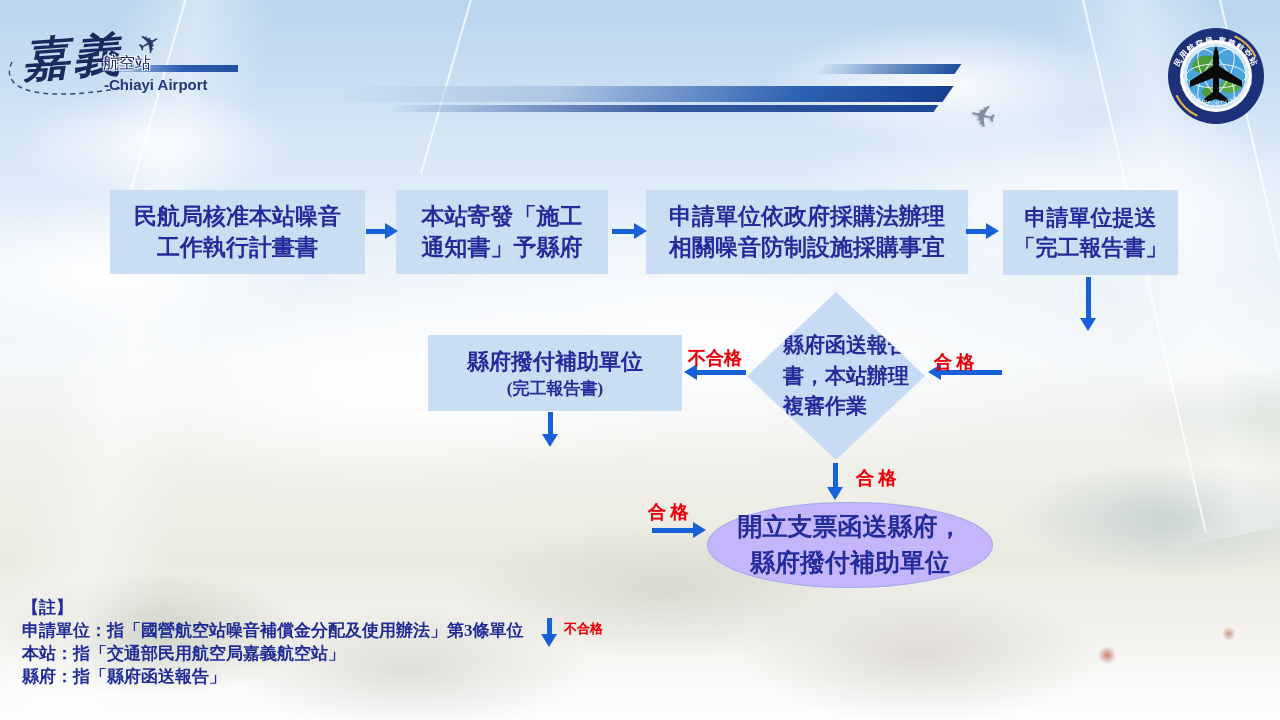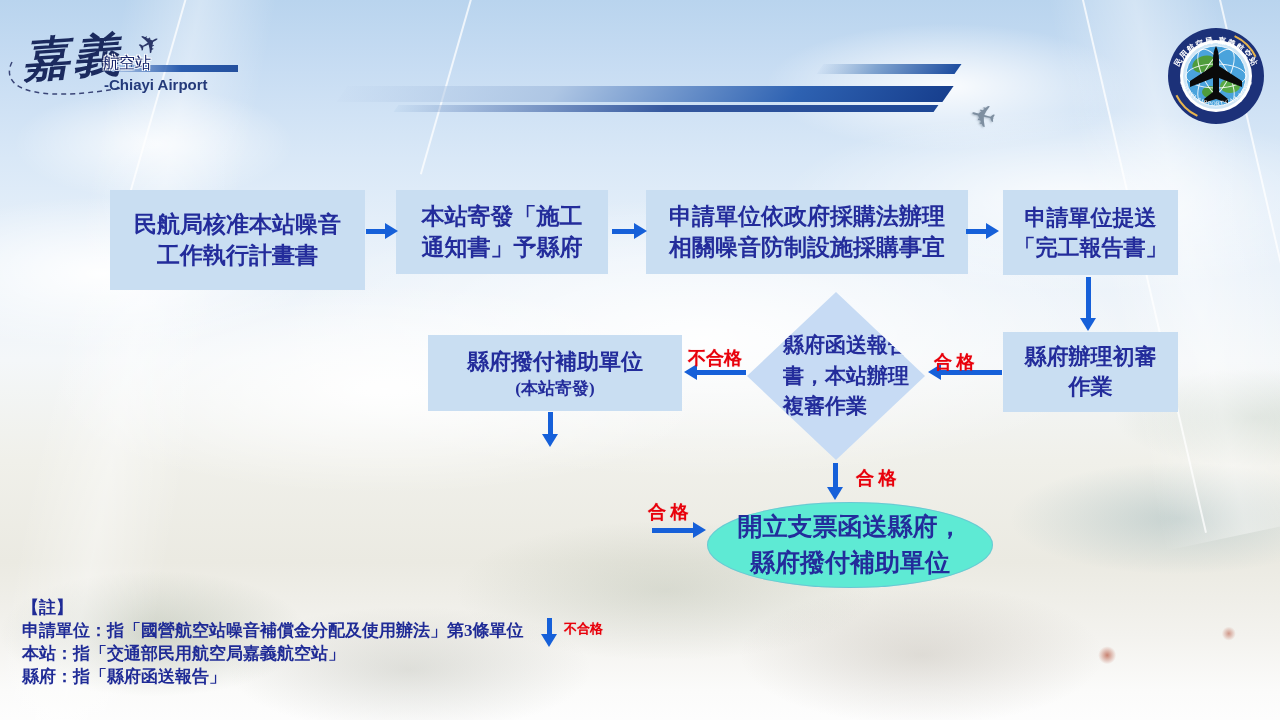--- a/index.html
+++ b/index.html
@@ -48,21 +48,21 @@
   .title{left:236px;top:50px;font-size:30px;font-weight:bold;color:#253a9a;letter-spacing:1.5px;
          text-shadow:1px 2px 2px rgba(28,48,110,.45),0 0 1px #1c2f7a;white-space:nowrap;}
   .photo-plane{left:970px;top:98px;font-size:31px;color:#7d8ea0;
                transform:scaleX(-1) rotate(-14deg);text-shadow:1px 1px 2px rgba(90,110,130,.4);}
   
   .node{position:absolute;display:flex;align-items:center;justify-content:center;
         color:#232c9b;font-weight:bold;text-align:center;}
   .node>span{white-space:pre-line;}
   .box{background:#c9def2;}
   .diamond{background:#c7dbf4;clip-path:polygon(50% 0,100% 50%,50% 100%,0 50%);}
-  .ellipse{background:#5eead4;border-radius:50%;box-shadow:inset 0 0 0 1px rgba(120,160,210,.45);}
+  .ellipse{background:#c4b5fd;border-radius:50%;box-shadow:inset 0 0 0 1px rgba(120,160,210,.45);}
   
   .shaft{position:absolute;background:#1660d9;}
   .ah{position:absolute;width:0;height:0;}
   .ah.r{border-left:13px solid #1660d9;border-top:8px solid transparent;border-bottom:8px solid transparent;}
   .ah.l{border-right:13px solid #1660d9;border-top:8px solid transparent;border-bottom:8px solid transparent;}
   .ah.d{border-top:13px solid #1660d9;border-left:8px solid transparent;border-right:8px solid transparent;}
   .rlabel{position:absolute;color:#e8000b;font-weight:bold;font-size:18px;white-space:nowrap;
           text-shadow:0 0 1px rgba(232,0,11,.4);}
   
   .notes{left:22px;top:596px;width:600px;color:#1f2b96;font-weight:bold;font-size:17px;line-height:23px;}
@@ -117,49 +117,45 @@
       <path id="arcBot" d="M 12 52 A 40 40 0 0 0 88 52"></path>
     </defs>
     <text fill="#ffffff" font-size="8" font-weight="bold" letter-spacing="1">
       <textPath href="#arcTop" startOffset="50%" text-anchor="middle">民用航空局-嘉義航空站</textPath>
     </text>
     <text fill="#ffffff" font-size="6" letter-spacing="0.5">
       <textPath href="#arcBot" startOffset="50%" text-anchor="middle">CHIAYI AIRPORT.CAA.MOTC</textPath>
     </text>
   </svg>
 
-  <div class="node box" style="left:110px;top:190px;width:255px;height:100px;font-size:23px;">
+  <div class="node box" style="left:110px;top:190px;width:255px;height:84px;font-size:23px;">
     <span>民航局核准本站噪音
 工作執行計畫書</span>
     </div>
   <div class="node box" style="left:396px;top:190px;width:212px;height:84px;font-size:23px;">
     <span>本站寄發「施工
 通知書」予縣府</span>
     </div>
   <div class="node box" style="left:646px;top:190px;width:322px;height:84px;font-size:23px;">
     <span>申請單位依政府採購法辦理
 相關噪音防制設施採購事宜</span>
     </div>
   <div class="node box" style="left:1003px;top:190px;width:175px;height:85px;font-size:22px;">
     <span>申請單位提送
 「完工報告書」</span>
     </div>
 
-  <div class="node box" style="left:1003px;top:332px;width:175px;height:80px;font-size:22px;">
-    <span>縣府辦理初審
-作業</span>
-    </div>
   <div class="node diamond" style="left:747px;top:292px;width:178px;height:168px;font-size:21px;line-height:1.45;">
     <span style="text-align:left;margin-left:20px;">縣府函送報告
 書，本站辦理
 複審作業</span>
     </div>
   <div class="node box" style="left:428px;top:335px;width:254px;height:76px;font-size:22px;flex-direction:column;">
     <span>縣府撥付補助單位</span>
-    <span style="font-size:17px;">(本站寄發)</span>
+    <span style="font-size:17px;">(完工報告書)</span>
     </div>
 
   <div class="node ellipse" style="left:707px;top:502px;width:286px;height:86px;font-size:25px;line-height:1.45;">
     <span>開立支票函送縣府，
 縣府撥付補助單位</span>
     </div>
 
   <div class="abs" style="left:366px;top:223px;width:32px;height:16px;">
     <div class="shaft" style="left:0;top:6px;width:20px;height:5px;"></div>
       <div class="ah r" style="left:19px;top:0;"></div>

